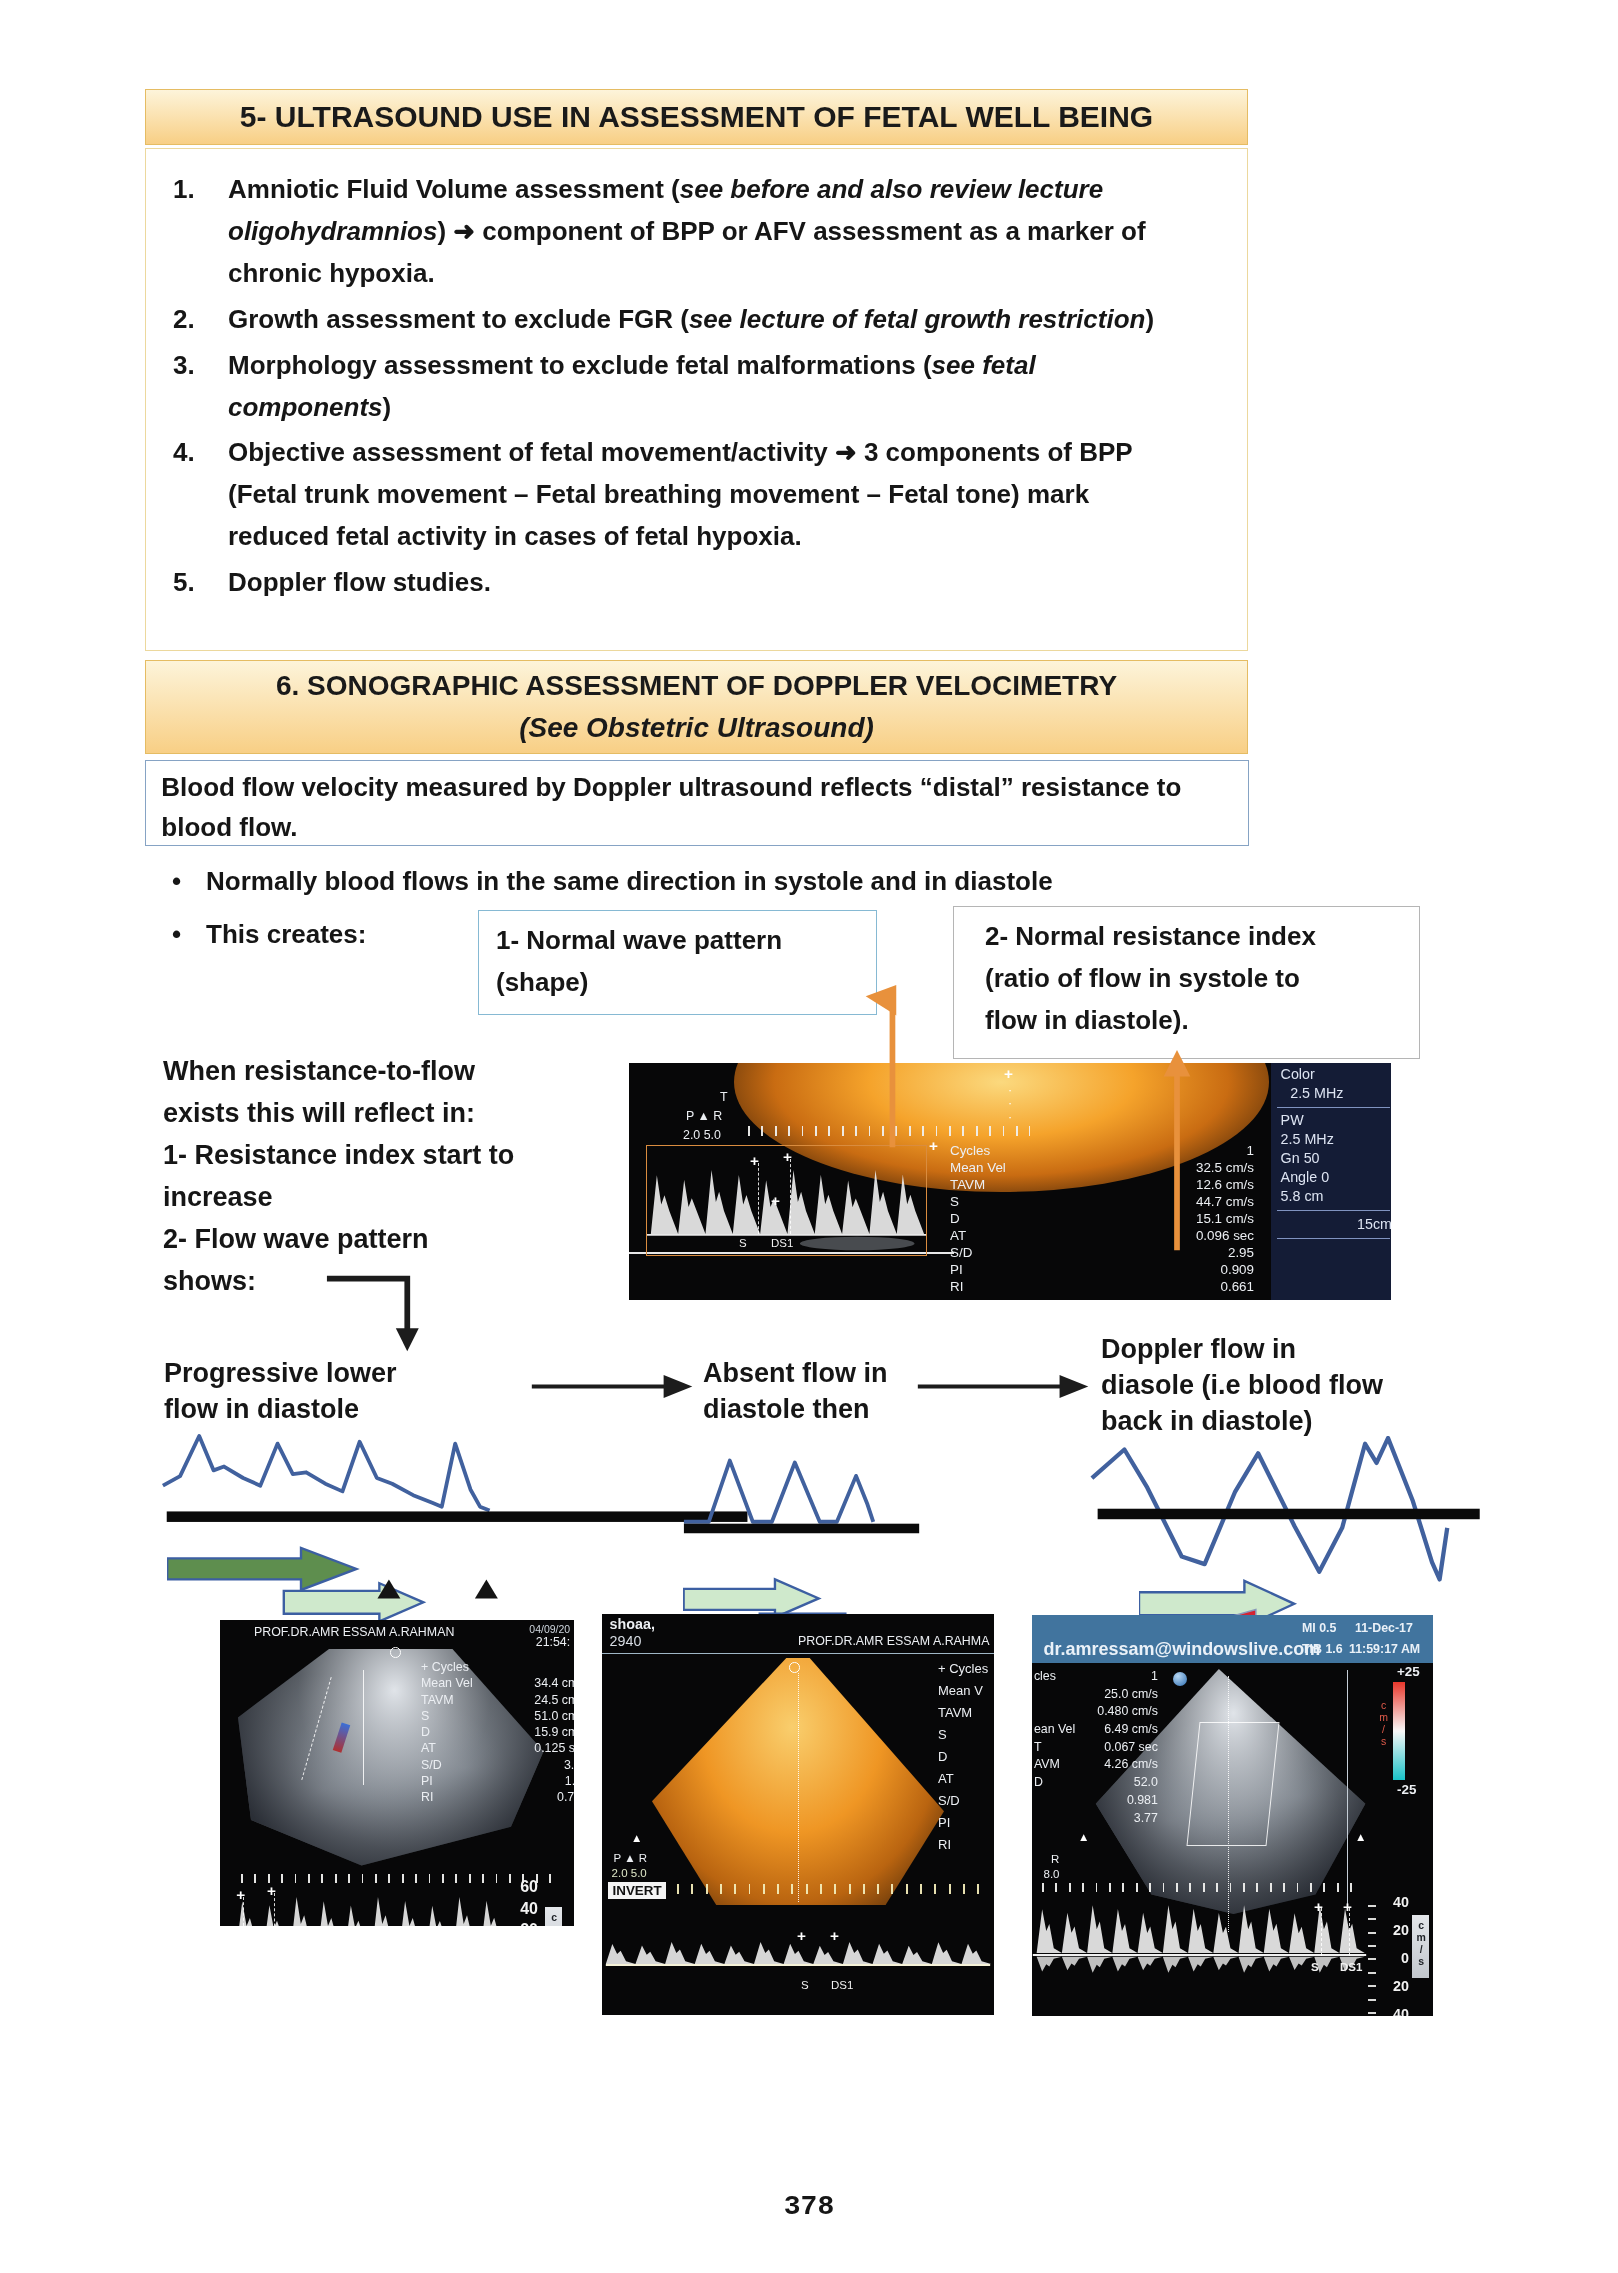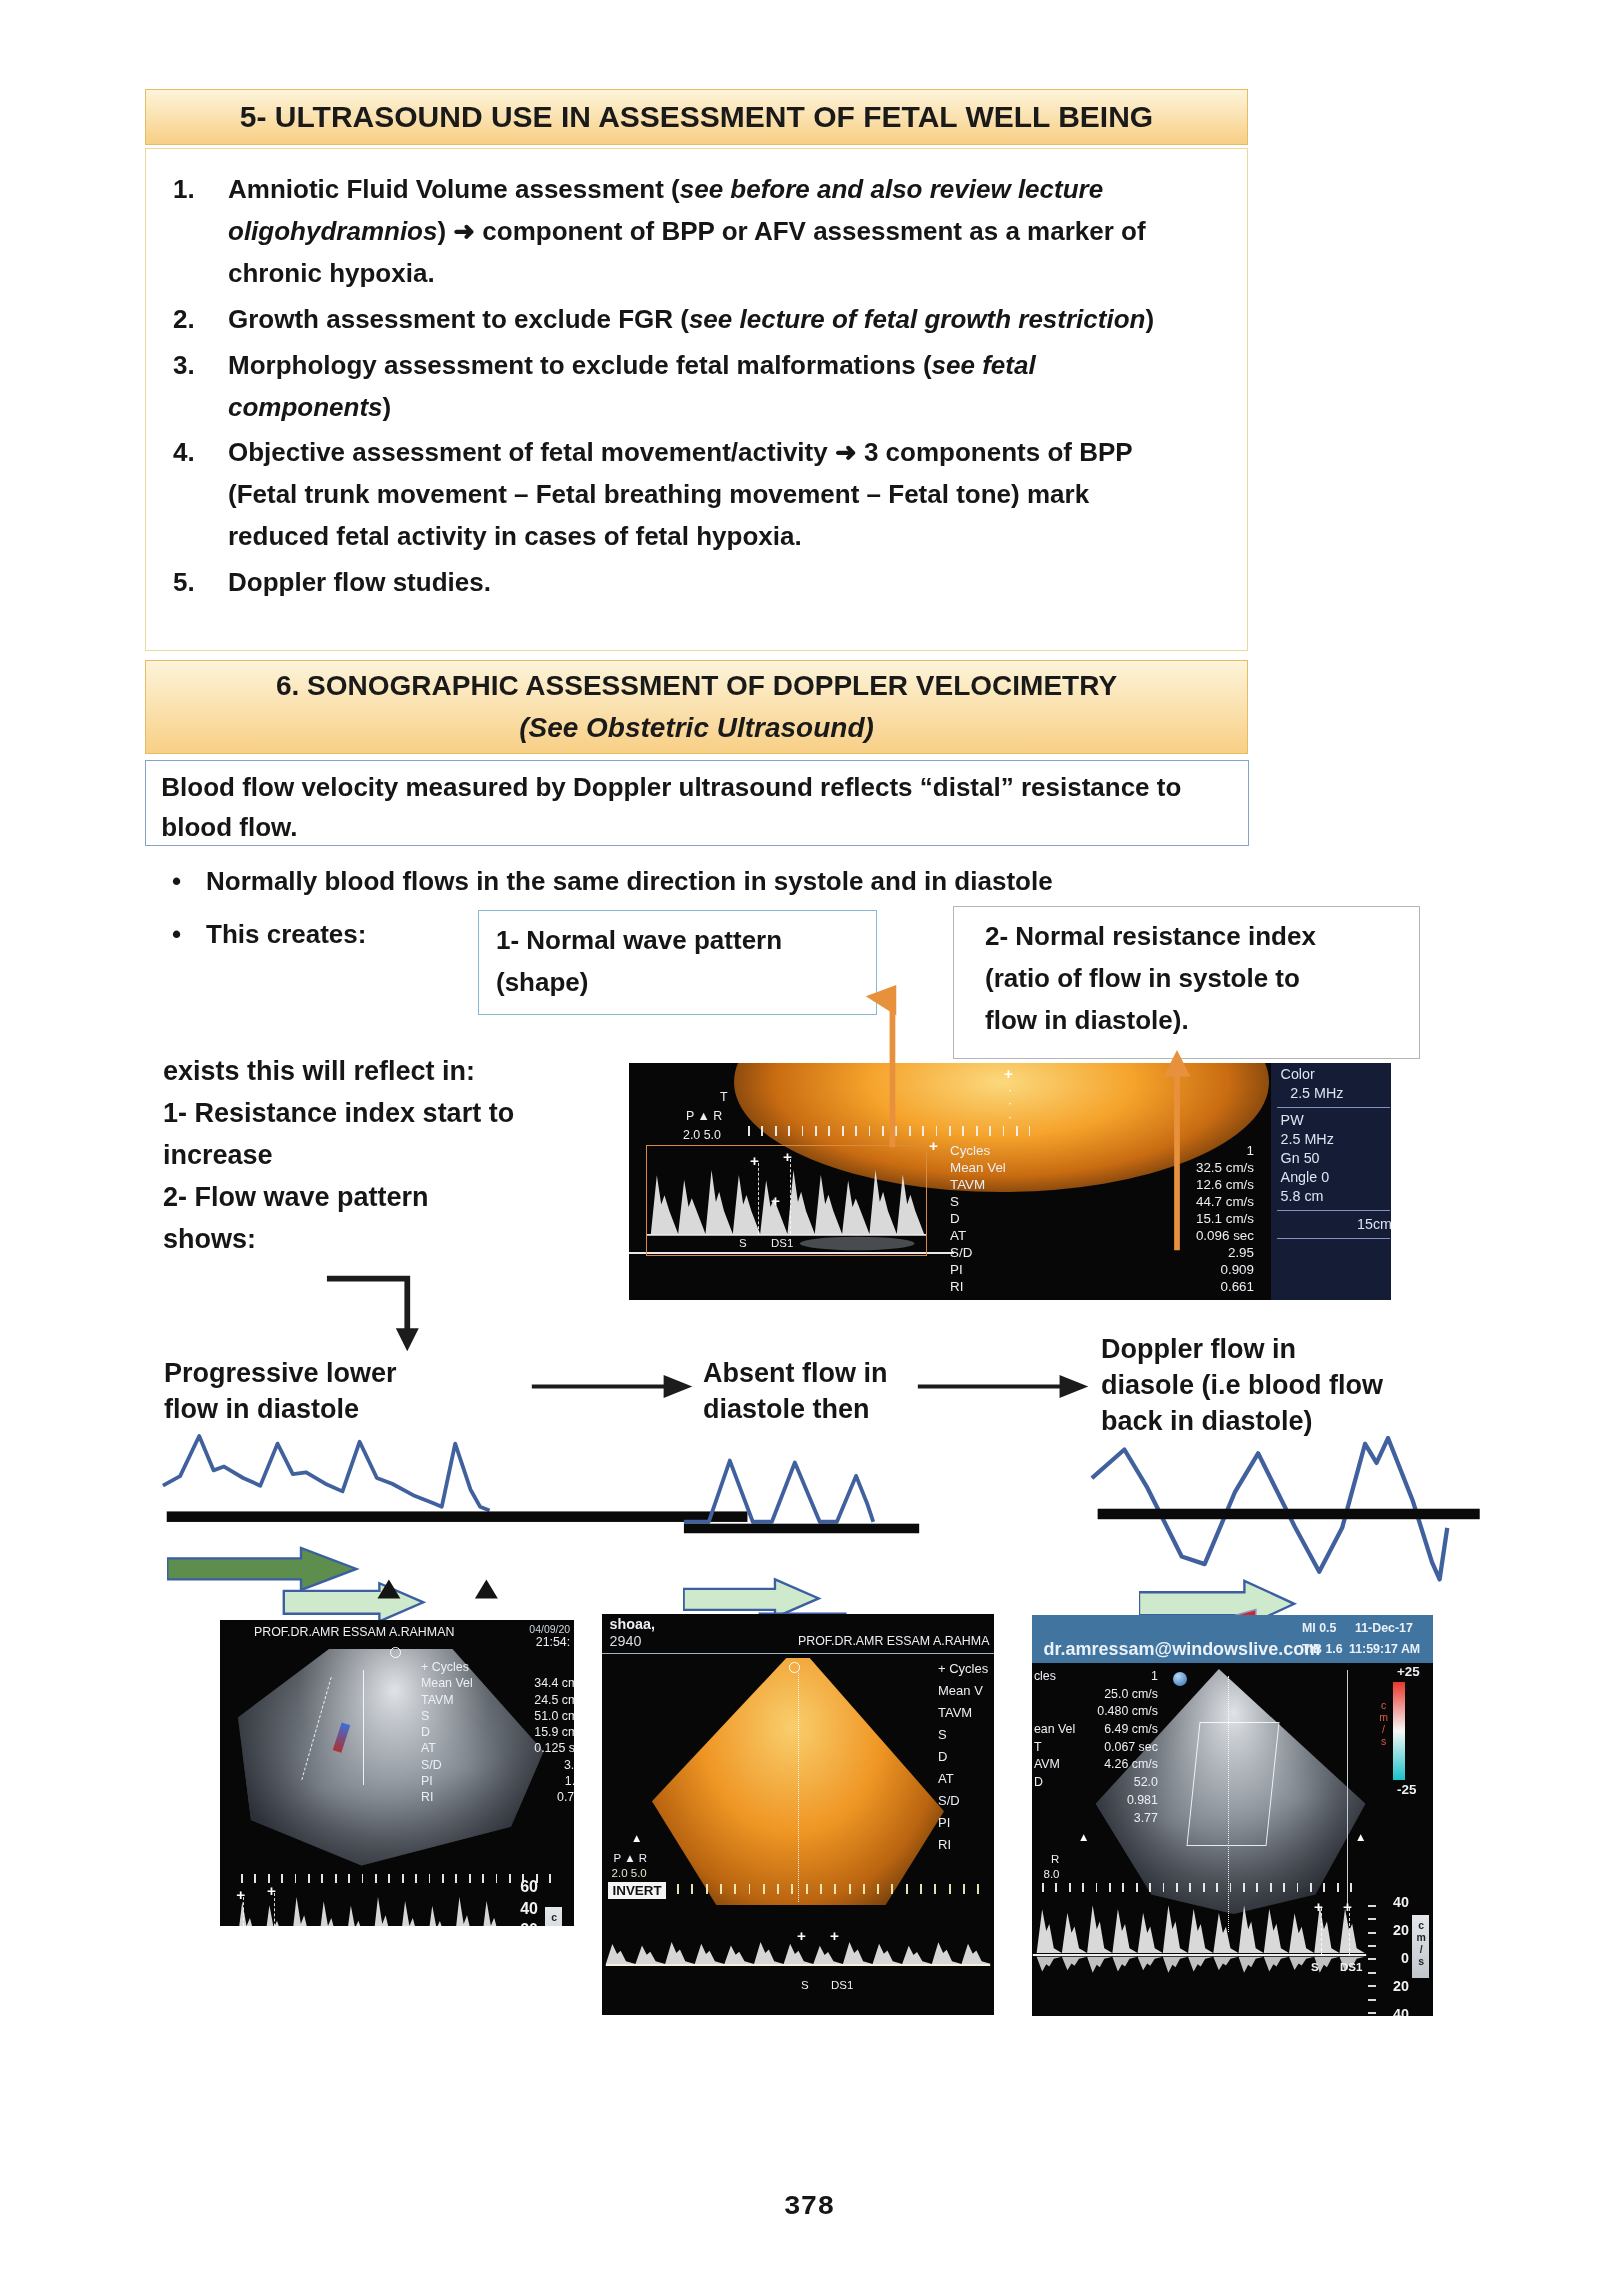--- a/index.html
+++ b/index.html
@@ -103,20 +103,21 @@
   <div>(shape)</div>
 </div>
 <div class="abs callout calloutB" style="left:953px;top:906px;width:417px;height:136px;padding-left:31px;">
   <div>2- Normal resistance index</div>
   <div>(ratio of flow in systole to</div>
   <div>flow in diastole).</div>
 </div>
 
 <div class="abs resist" style="left:163px;top:1050px;width:468px;">
 
+<div>When resistance-to-flow</div>
     <div>exists this will reflect in:</div>
     <div>1- Resistance index start to</div>
     <div>increase</div>
     <div>2- Flow wave pattern</div>
     <div>shows:</div>
   </div>
 
 <svg class="abs" style="left:323px;top:1269px;" width="115" height="88" viewBox="0 0 120 92">
   <polyline points="4,10 88,10 88,66" fill="none" stroke="#1c1c1c" stroke-width="6"></polyline>
   <polygon points="88,86 76,62 100,62" fill="#1c1c1c"></polygon>

